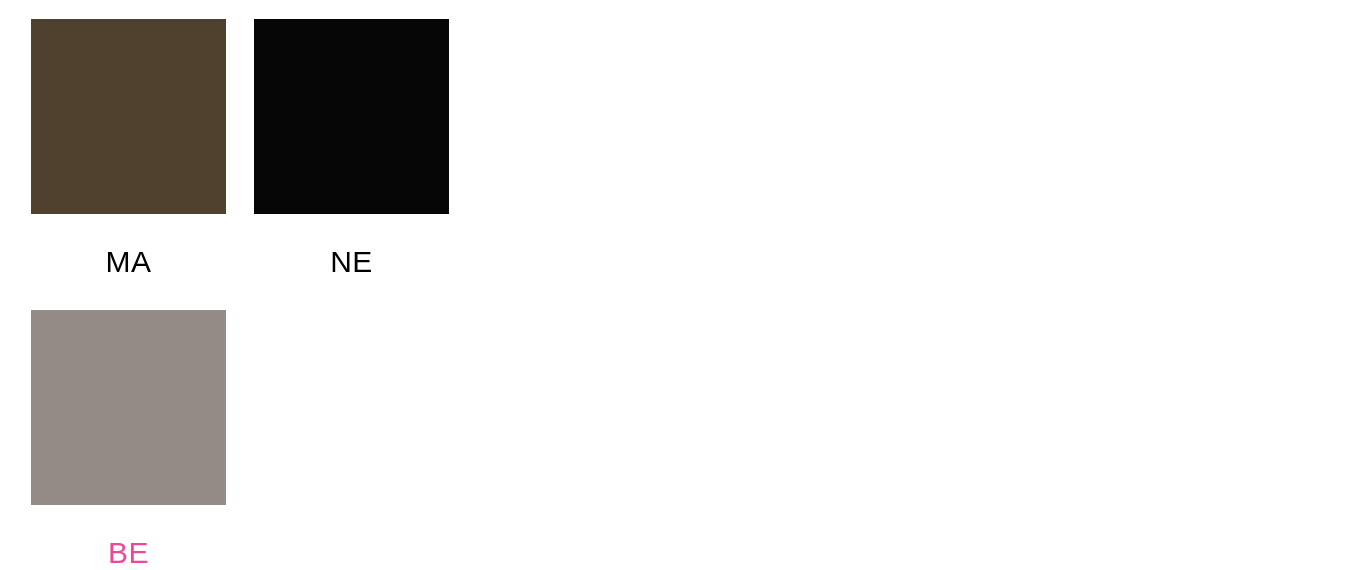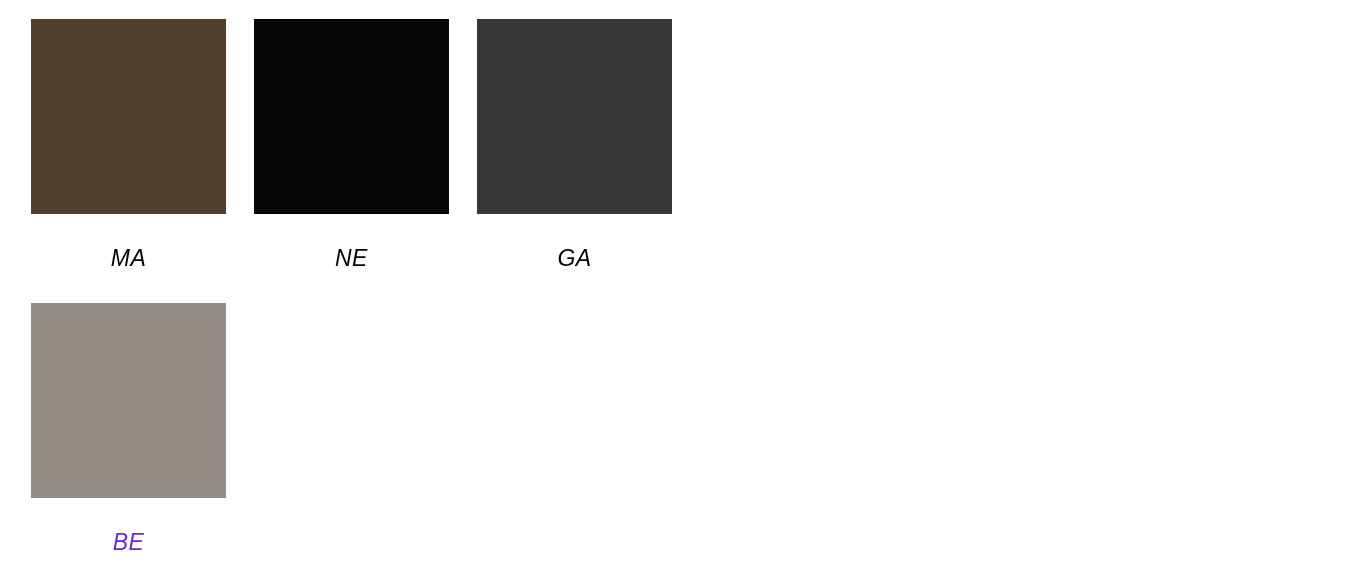--- a/index.html
+++ b/index.html
@@ -32,28 +32,27 @@
     align-items: center;
     margin-bottom: 0;
   }
   .swatch-chip {
     width: 195px;
     height: 195px;
     display: block;
   }
   .swatch-label {
     font-family: "Liberation Sans", sans-serif;
-    font-size: 23px;
+    font-size: 30px;
     line-height: 1;
     color: #000000;
     text-align: center;
     margin-top: 33px;
     letter-spacing: 0.4px;
     white-space: nowrap;
-    font-style: italic;
   }
   
   .row-spacer {
     width: 100%;
     height: 33px;
   }
 </style>
 </head>
 <body style="background-color: rgb(255, 255, 255);">
 
@@ -65,25 +64,21 @@
   </div>
 
 
   <div class="swatch-cell">
     <span class="swatch-chip" style="background-color: rgb(7, 6, 6);"></span>
     <span class="swatch-label" style="color: rgb(0, 0, 0);">NE</span>
   </div>
 
 
 
-  <div class="swatch-cell">
-    <span class="swatch-chip" style="background-color: rgb(55, 55, 55);"></span>
-    <span class="swatch-label" style="color: rgb(0, 0, 0);">GA</span>
-  </div>
 
   <div class="row-spacer"></div>
 
   <div class="swatch-cell">
     <span class="swatch-chip" style="background-color: rgb(148, 139, 134);"></span>
-    <span class="swatch-label" style="color: #6d28d9;">BE</span>
+    <span class="swatch-label" style="color: #ec4899;">BE</span>
   </div>
 
 </div>
 
 </body></html>

